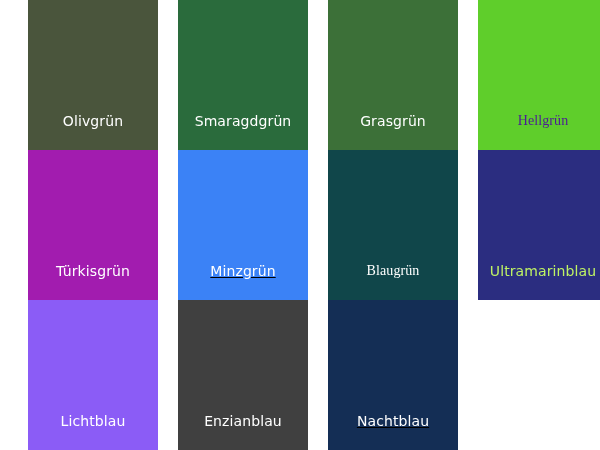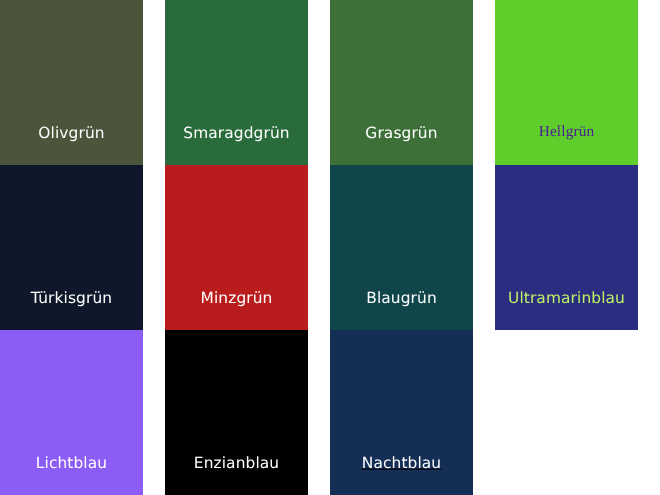--- a/index.html
+++ b/index.html
@@ -24,20 +24,21 @@
   }
   .swatch {
     position: relative;
     width: 130px;
     height: 150px;
     box-sizing: border-box;
     display: flex;
     align-items: flex-end;
     justify-content: center;
     overflow: hidden;
+    margin-left: 28px;
   }
   .swatch-label {
     display: block;
     width: 100%;
     text-align: center;
     color: #ffffff;
     font-size: 14px;
     font-weight: 400;
     line-height: 1;
     letter-spacing: 0.1px;
@@ -55,34 +56,34 @@
     </div>
     <div class="swatch" style="background: rgb(42, 107, 60);">
       <span class="swatch-label" style="color: rgb(255, 255, 255);">Smaragdgrün</span>
     </div>
     <div class="swatch" style="background: rgb(60, 112, 56);">
       <span class="swatch-label" style="color: rgb(255, 255, 255);">Grasgrün</span>
     </div>
     <div class="swatch" style="background: rgb(95, 206, 43);">
       <span class="swatch-label" style="color: #4c1d95; font-family: Liberation Serif, serif;">Hellgrün</span>
     </div>
-    <div class="swatch" style="background: #0f172a;">
+    <div class="swatch" style="background: #a21caf;">
       <span class="swatch-label" style="color: rgb(255, 255, 255);">Türkisgrün</span>
     </div>
-    <div class="swatch" style="background: #b91c1c;">
+    <div class="swatch" style="background: #3b82f6; text-decoration: underline;">
       <span class="swatch-label" style="color: rgb(255, 255, 255);">Minzgrün</span>
     </div>
     <div class="swatch" style="background: rgb(16, 70, 74);">
-      <span class="swatch-label" style="color: rgb(255, 255, 255);">Blaugrün</span>
+      <span class="swatch-label" style="color: rgb(255, 255, 255); font-family: Liberation Serif, serif;">Blaugrün</span>
     </div>
     <div class="swatch" style="background: rgb(43, 45, 128);">
       <span class="swatch-label" style="color: #bef264;">Ultramarinblau</span>
     </div>
     <div class="swatch" style="background: #8b5cf6;">
       <span class="swatch-label" style="color: rgb(255, 255, 255);">Lichtblau</span>
     </div>
-    <div class="swatch" style="background: #000000;">
+    <div class="swatch" style="background: #404040;">
       <span class="swatch-label" style="color: rgb(255, 255, 255);">Enzianblau</span>
     </div>
     <div class="swatch" style="background: rgb(20, 46, 85); text-decoration: underline;">
       <span class="swatch-label" style="color: rgb(255, 255, 255);">Nachtblau</span>
     </div>
   </div>
 
 </body></html>

